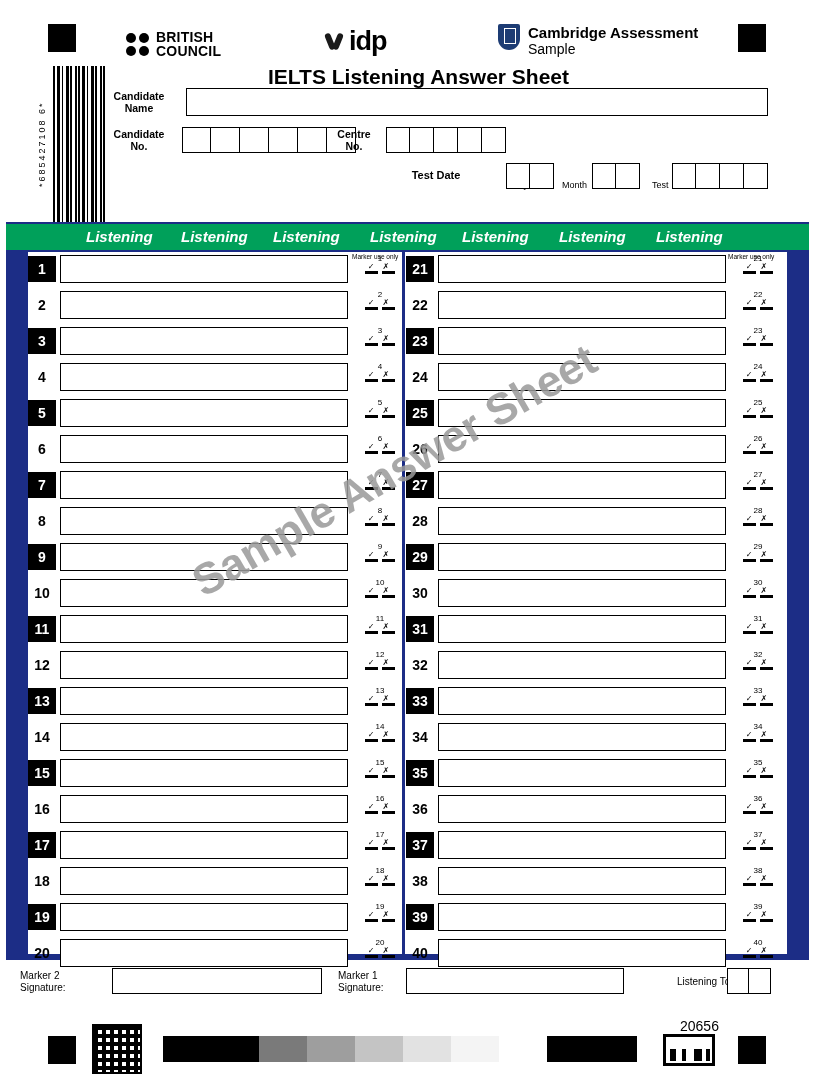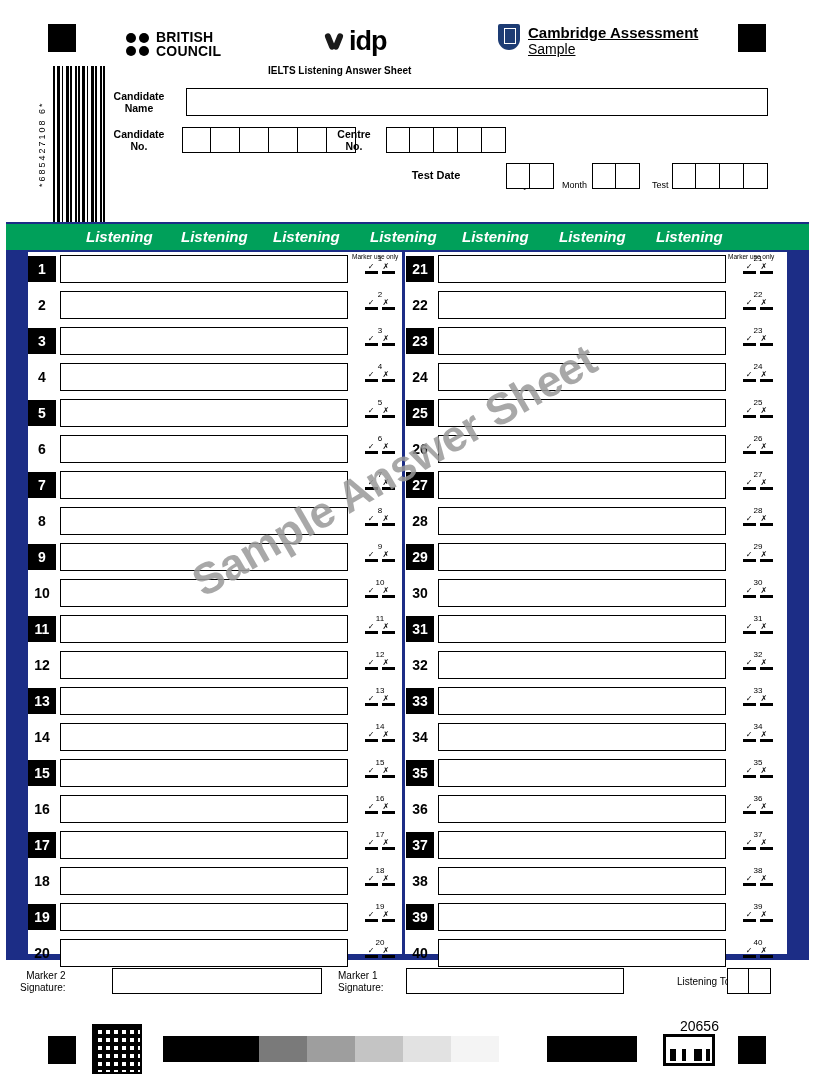--- a/index.html
+++ b/index.html
@@ -29,42 +29,42 @@
 
   .idp-logo { position:absolute; left:325px; top:14px; display:flex; align-items:center; gap:2px; }
   .idp-mark { width:22px; height:26px; position:relative; }
   .idp-mark:before, .idp-mark:after{
     content:""; position:absolute; width:6px; height:17px; background:#1a1a1a; border-radius:3px;
   }
   .idp-mark:before { left:2px; top:4px; transform:rotate(-22deg); }
   .idp-mark:after { left:10px; top:4px; transform:rotate(22deg); }
   .idp-word { font-size:27px; font-weight:bold; letter-spacing:-1px; line-height:27px; }
 
-  .ca-logo { position:absolute; left:498px; top:10px; display:flex; align-items:flex-start; gap:8px;text-decoration:underline; }
+  .ca-logo { position:absolute; left:498px; top:10px; display:flex; align-items:flex-start; gap:8px; }
   .ca-shield { width:22px; height:26px; background:#1d3c74; border-radius:2px 2px 11px 11px; position:relative; }
   .ca-shield:after { content:""; position:absolute; left:6px; top:4px; width:10px; height:14px; border:1px solid #fff; }
   .ca-text-1 { font-size:15px; font-weight:bold; line-height:17px; }
   .ca-text-2 { font-size:14px; line-height:16px; }
 
   
   .barcode-wrap { position:absolute; left:37px; top:66px; width:72px; height:156px; display:flex; }
   .barcode-num {
     writing-mode: vertical-rl; transform: rotate(180deg);
     font-size:9px; letter-spacing:2px; font-family:"Liberation Sans", sans-serif;
     height:156px; width:14px; text-align:center;
   }
   .barcode-bars { width:52px; height:156px; margin-left:2px;
     background: repeating-linear-gradient(to right,
       #000 0 2px, #fff 2px 4px, #000 4px 7px, #fff 7px 9px,
       #000 9px 10px, #fff 10px 13px, #000 13px 16px, #fff 16px 17px,
       #000 17px 19px, #fff 19px 22px, #000 22px 24px, #fff 24px 25px);
   }
 
   
-  .title { position:absolute; left:268px; top:65px; font-size:10px; font-weight:bold; }
+  .title { position:absolute; left:268px; top:65px; font-size:21px; font-weight:bold; }
 
   .lbl { position:absolute; font-size:10.5px; font-weight:bold; line-height:12px; text-align:center; }
   .box { position:absolute; border:1px solid #000; background:#fff; }
 
   .cand-name-lbl { left:104px; top:90px; width:70px; }
   .cand-name-box { left:186px; top:88px; width:582px; height:28px; }
 
   .cand-no-lbl { left:104px; top:128px; width:70px; }
   .cand-no-boxes { position:absolute; left:182px; top:127px; display:flex; }
   .cand-no-boxes i { display:block; width:29px; height:26px; border:1px solid #000; border-left:none; background:#fff; }
@@ -122,21 +122,21 @@
 
   
   .watermark {
     position:absolute; left:196px; top:560px;
     font-size:44px; font-weight:bold; color:#9a9a9a; opacity:.85;
     transform: rotate(-30deg); transform-origin: left center;
     white-space:nowrap; pointer-events:none;
   }
   .sig-lbl { position:absolute; font-size:10px; line-height:12px; }
   .sig-box { position:absolute; border:1px solid #000; height:26px; background:#fff; }
-  .sig2-lbl { left:20px; top:970px;text-align:right; }
+  .sig2-lbl { left:20px; top:970px; }
   .sig2-box { left:112px; top:968px; width:210px; }
   .sig1-lbl { left:338px; top:970px; }
   .sig1-box { left:406px; top:968px; width:218px; }
   .total-lbl { left:632px; top:976px; font-size:10px;padding-left:45px; }
   .total-boxes { position:absolute; left:727px; top:968px; display:flex; }
   .total-boxes i { display:block; width:22px; height:26px; border:1px solid #000; border-left:none; background:#fff; }
   .total-boxes i:first-child { border-left:1px solid #000; }
 
   
   .reg-bl { position:absolute; left:48px; top:1036px; width:28px; height:28px; background:#000; }

